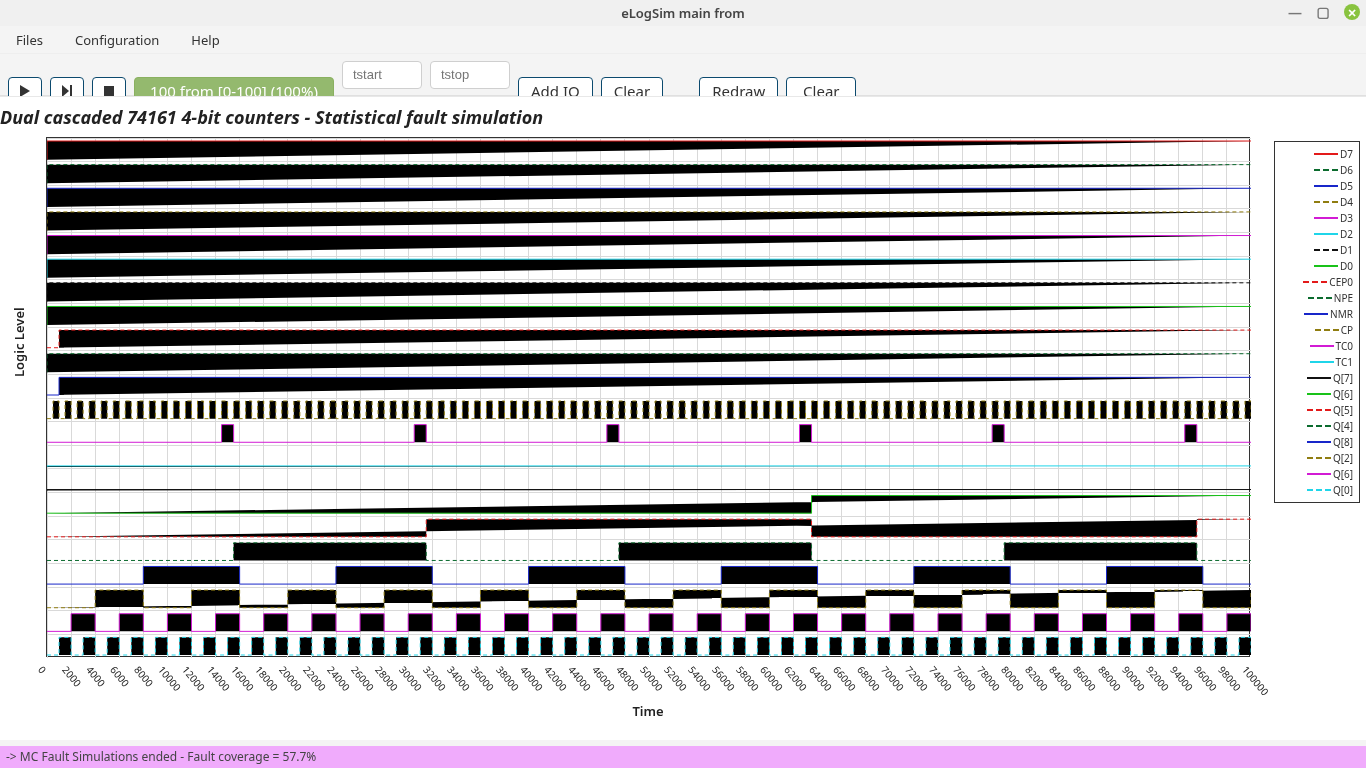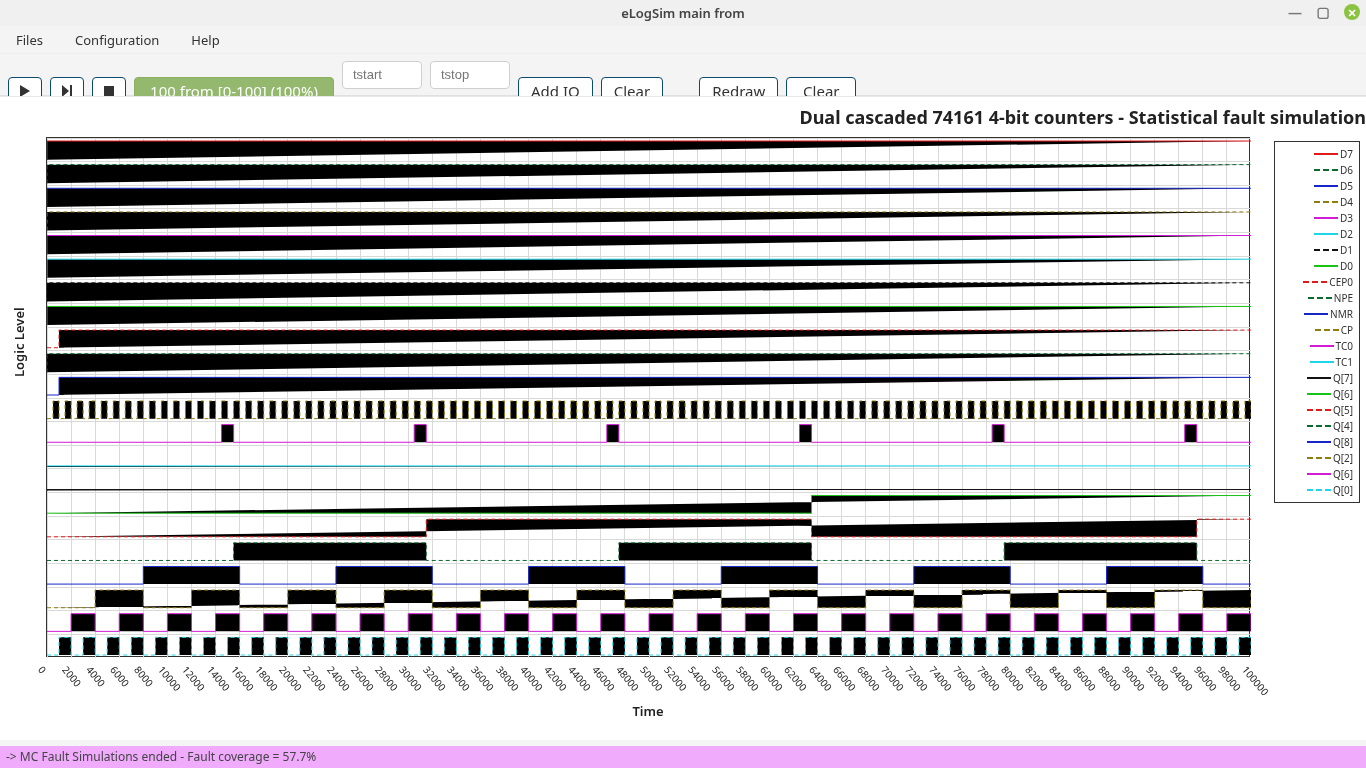--- a/index.html
+++ b/index.html
@@ -11,21 +11,21 @@
   .menubar { height: 28px; display: flex; align-items: center; gap: 12px; padding: 0 6px; background: #f4f4f4; border-bottom: 1px solid #eee; }
   .menubar .mitem { padding: 4px 10px; cursor: pointer; color: #333; border-radius: 3px; }
   .toolbar { height: 42px; display: flex; align-items: center; gap: 8px; padding: 0 8px; background: #f4f4f4; border-bottom: 1px solid #e0e0e0; }
   .btn { height: 28px; background: #fff; border: 1px solid #0c4a6e; border-radius: 4px; padding: 0 12px; display: inline-flex; align-items: center; justify-content: center; cursor: pointer; font-size: 15px; color: #333; margin-top: 32px; }
   .btn.icon { width: 34px; padding: 0; }
   .btn.green { background: #94b96e; border-color: #8ab060; color: #fff; min-width: 200px; }
   .input { height: 28px; background: #fff; border: 1px solid #cfcfcf; border-radius: 4px; padding: 0 10px; font-size: 13px; color: #555; }
   .select { height: 28px; background: #fff; border: 1px solid #cfcfcf; border-radius: 4px; padding: 0 8px 0 12px; display: inline-flex; align-items: center; justify-content: space-between; cursor: pointer; min-width: 230px; }
   .select .chev { margin-left: auto; color: #777; }
   .plot-area { position: relative; width: 100%; height: 644px; background: #fff; border-top: 1px solid #e8e8e8; }
-  .plot-title { position: absolute; top: 8px; left: 0; right: 0; text-align: right; font-weight: 700; font-size: 18px; color: #222; }
+  .plot-title { position: absolute; top: 8px; left: 0; right: 0; text-align: left; font-weight: 700; font-size: 18px; color: #222; font-style: italic; }
   .chart-box { position: absolute; top: 40px; left: 46px; width: 1204px; height: 520px; border: 1px solid #333; background: #fff; }
   .grid line { stroke: #d9d9d9; stroke-width: 1; shape-rendering: crispEdges; }
   .yaxis-label { position: absolute; left: 10px; top: 280px; transform: rotate(-90deg); transform-origin: left top; font-weight: 600; font-size: 13px; color: #222; }
   .xaxis-label { position: absolute; left: 46px; width: 1204px; bottom: 20px; text-align: center; font-weight: 600; font-size: 13px; color: #222; }
   .xticks { position: absolute; left: 46px; width: 1220px; top: 564px; height: 40px; }
   .xtick { position: absolute; font-size: 10px; color: #222; transform: rotate(50deg); transform-origin: left top; white-space: nowrap; }
   .legend { position: absolute; right: 6px; top: 44px; width: 86px; border: 1px solid #333; background: #fff; padding: 4px 6px; font-size: 10px; line-height: 1.6; }
   .legend .lrow { display: flex; align-items: center; justify-content: flex-end; gap: 2px; }
   .legend .swatch { width: 24px; height: 0; border-top-width: 2px; }
   .statusbar { position: absolute; left: 0; right: 0; bottom: 0; height: 22px; padding: 2px 6px; font-size: 12px; color: #444; background: #f0abfc; }

